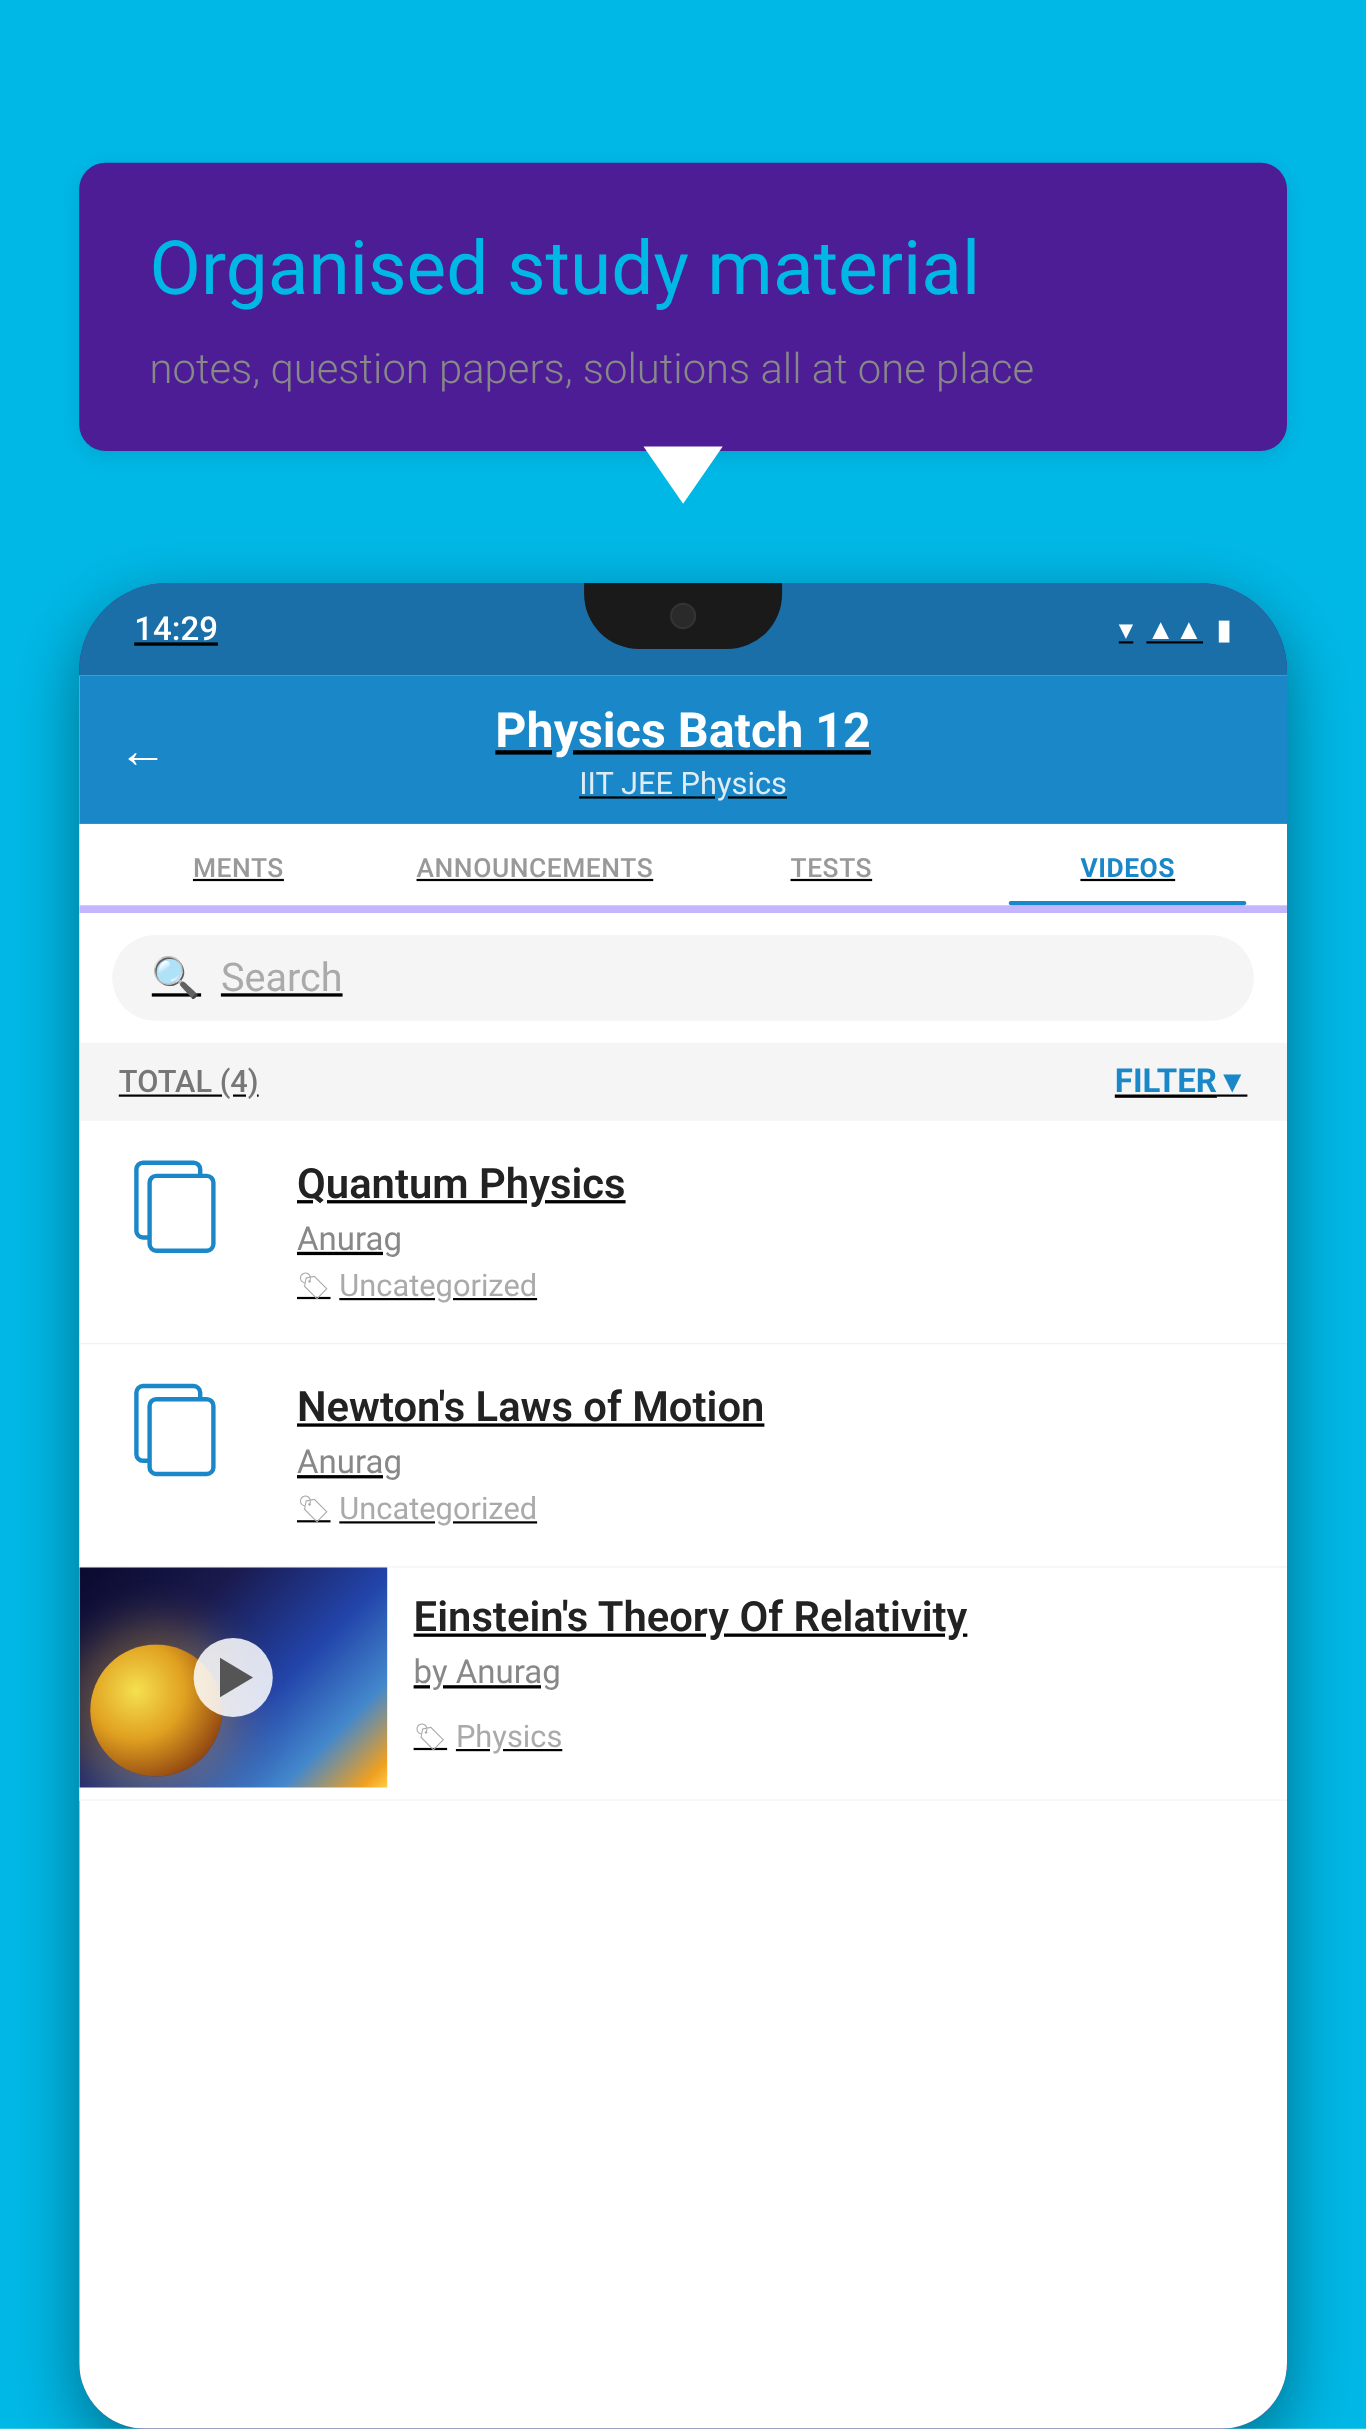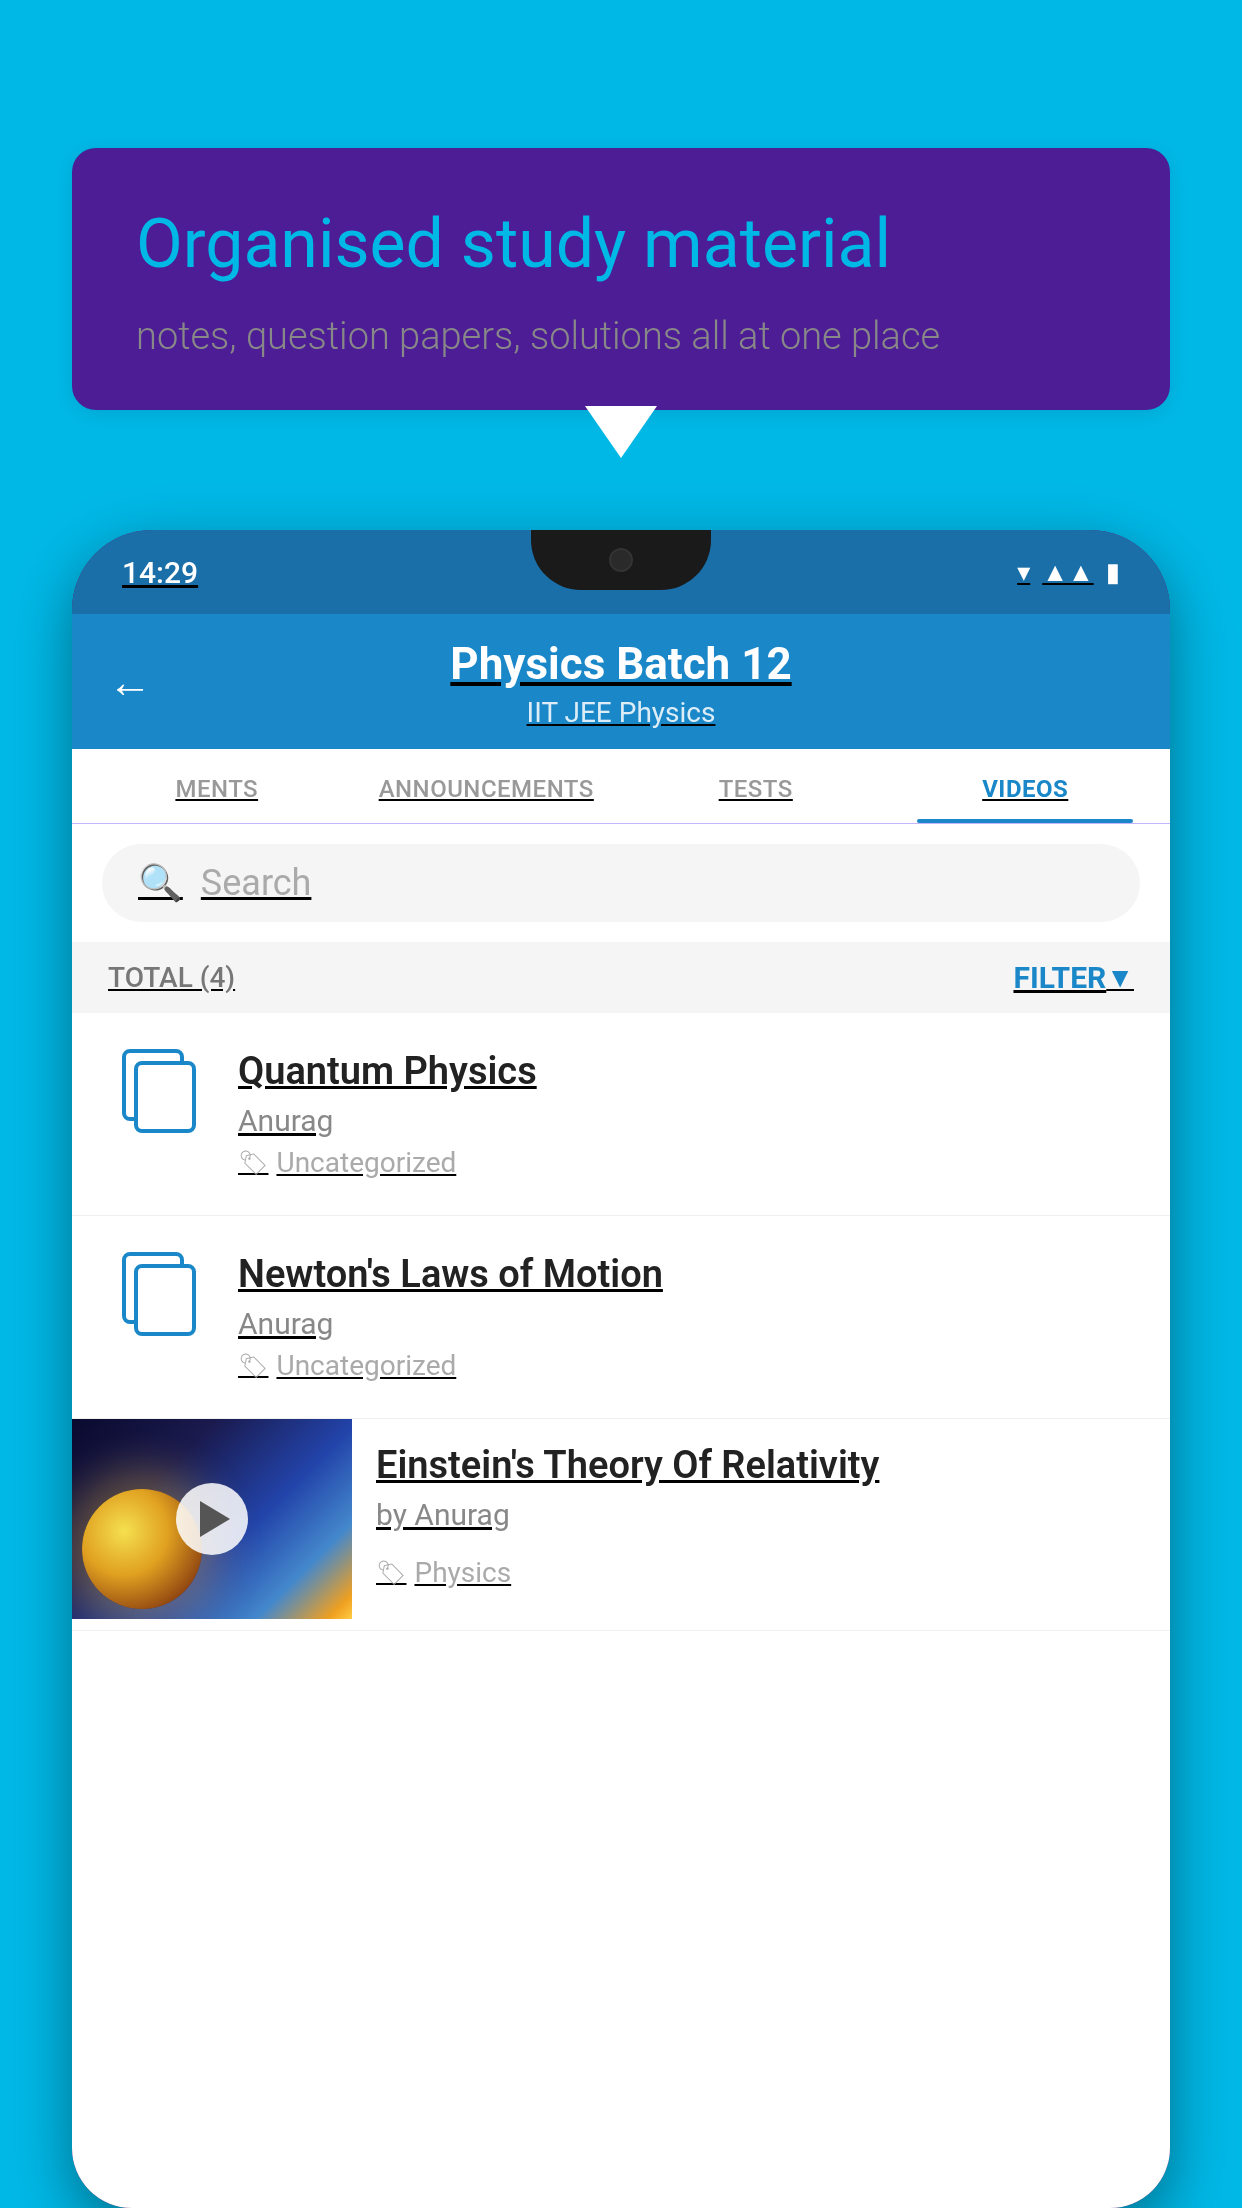--- a/index.html
+++ b/index.html
@@ -147,21 +147,21 @@
     .app-subtitle {
       color: rgba(255,255,255,0.85);
       font-size: 28px;
       margin-top: 6px;
     }
 
     
     .tab-bar {
       background: white;
       display: flex;
-      border-bottom: 1px solid #c4b5fd;
+      border-bottom: 7px solid #c4b5fd;
       padding: 0 10px;
     }
 
     .tab-item {
       flex: 1;
       text-align: center;
       padding: 26px 8px 20px 8px;
       font-size: 24px;
       font-weight: 500;
       color: #999;
@@ -284,20 +284,21 @@
       left: 12px;
       width: 62px;
       height: 72px;
       border: 4px solid #1a87c8;
       border-radius: 8px;
       background: white;
     }
 
     .video-info {
       flex: 1;
+      margin-left: 32px;
     }
 
     .video-title {
       font-size: 38px;
       font-weight: 600;
       color: #222;
       margin-bottom: 10px;
     }
 
     .video-author {

